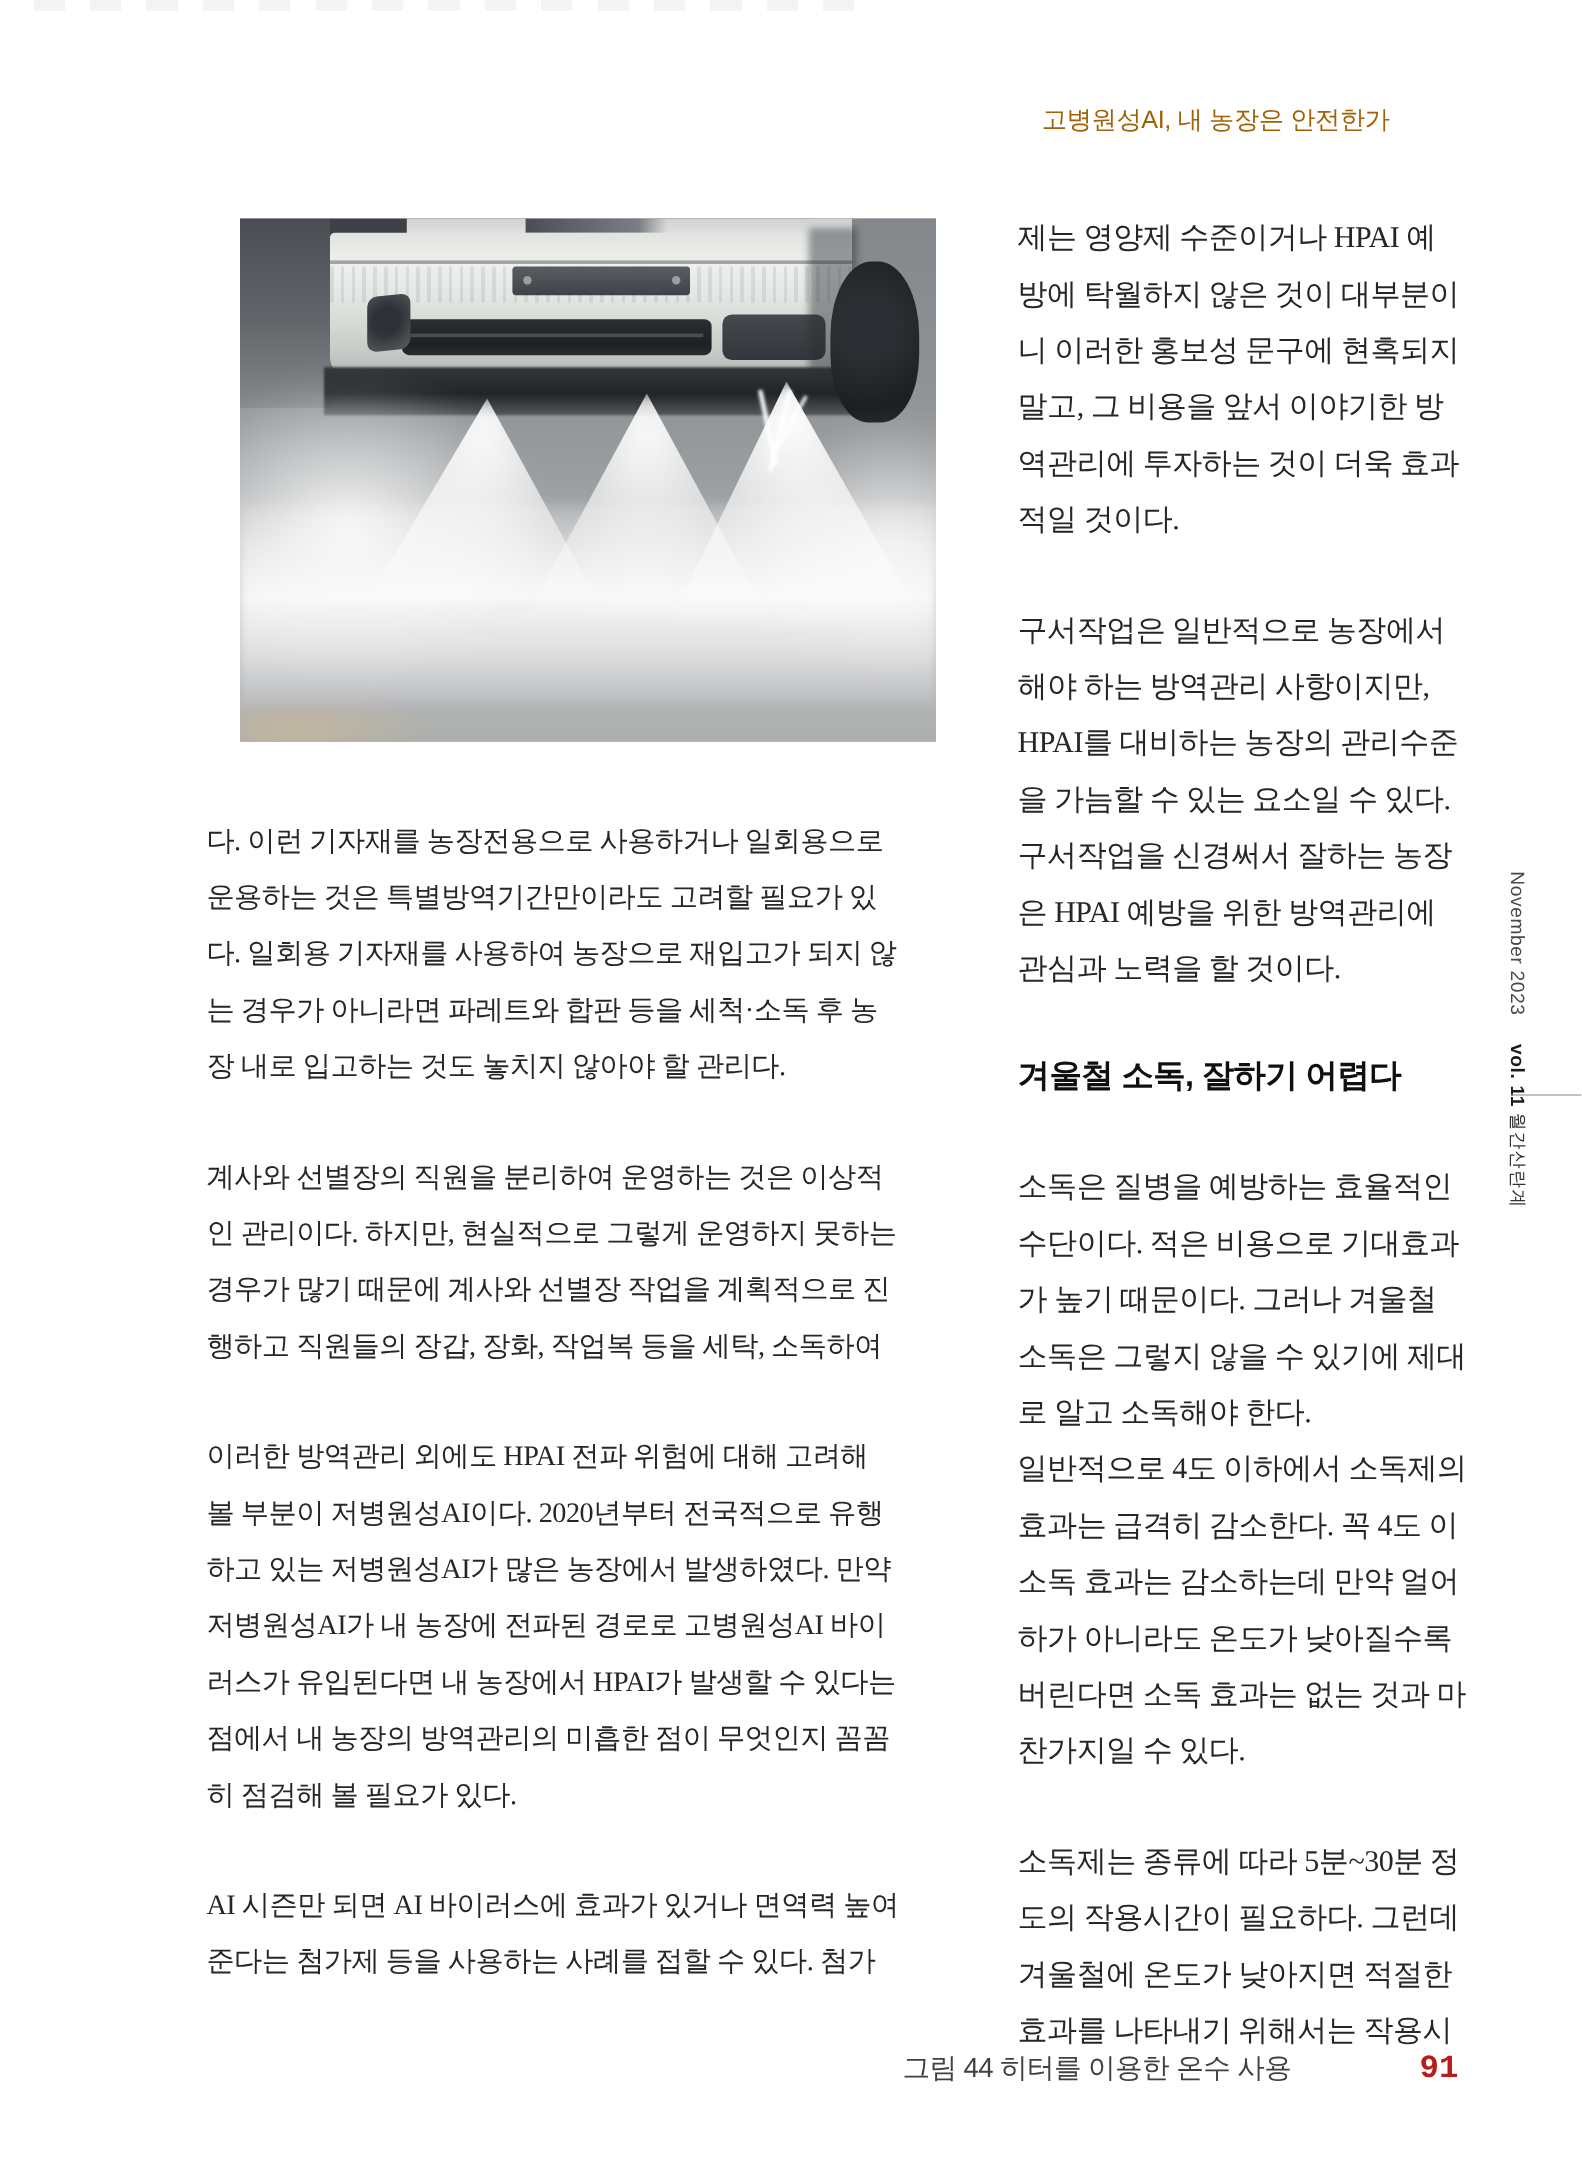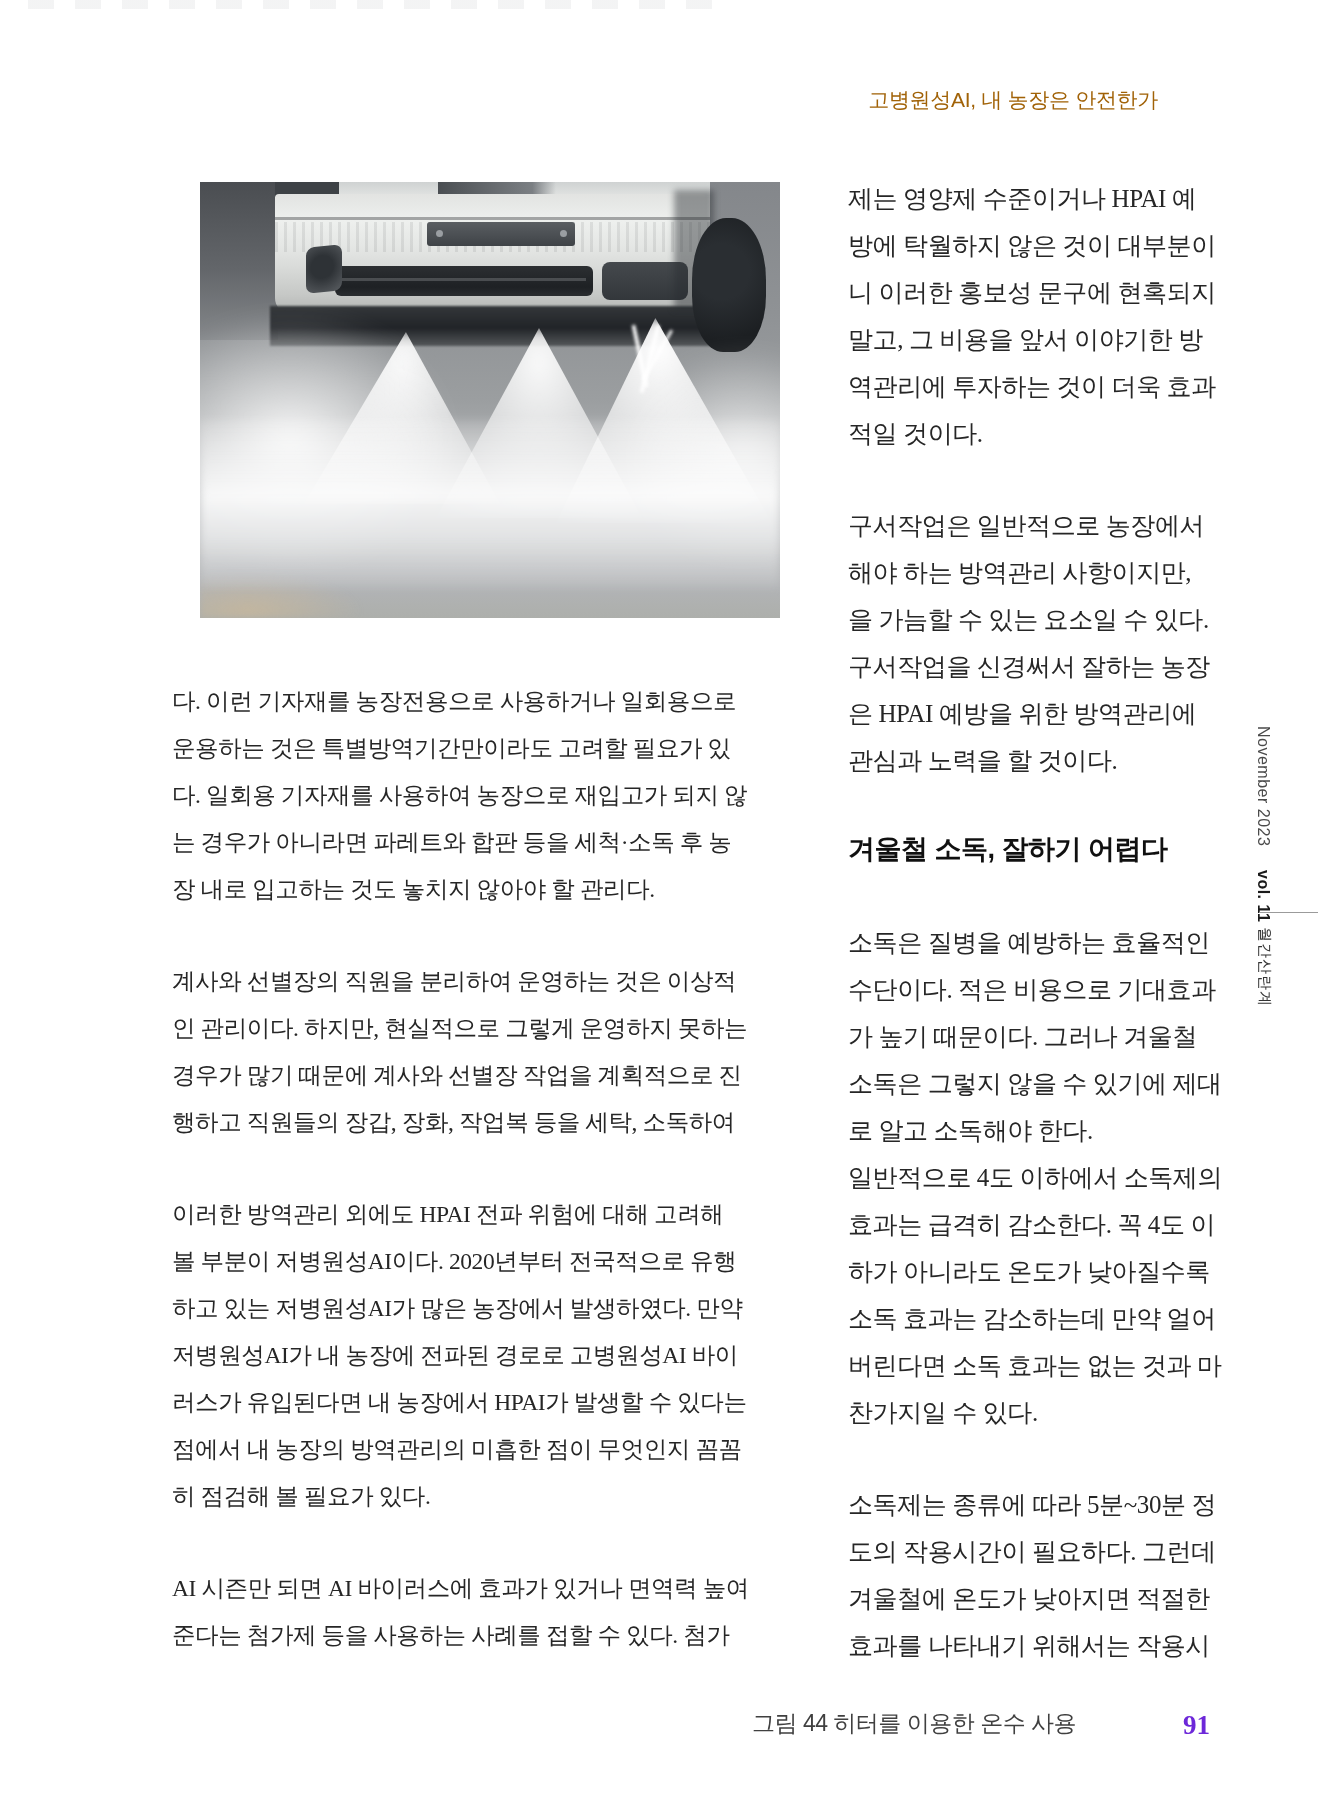--- a/index.html
+++ b/index.html
@@ -83,22 +83,22 @@
   
   .vtext{writing-mode:vertical-rl;text-orientation:sideways;font-family:"Liberation Sans",sans-serif;}
   #sidebar-issue{left:1254px;top:726px;height:200px;font-size:16px;color:#4a4a4a;letter-spacing:.5px;}
   #sidebar-issue b{color:#1a1a1a;margin-top:14px;display:inline;}
   #sidebar-rule{left:1259px;top:912px;width:59px;border-top:1.5px solid #9b9b9b;height:0;}
   #sidebar-mag{left:1255px;top:927px;height:110px;font-size:15px;color:#333;letter-spacing:1px;}
 
   
   #figure-caption{left:752px;top:1708px;font-family:"Liberation Sans",sans-serif;
     font-size:23px;color:#404040;letter-spacing:-.5px;white-space:nowrap;}
-  #page-number{left:1183px;top:1710px;font-family:Liberation Serif, serif;
-    font-size:27px;font-weight:bold;color:#6d28d9;}
+  #page-number{left:1183px;top:1710px;font-family:Liberation Mono, monospace;
+    font-size:27px;font-weight:bold;color:#b91c1c;}
 </style>
 </head>
 <body>
 
 <div class="abs" id="top-artifact"></div>
 
 <div class="abs" id="running-header">고병원성AI, 내 농장은 안전한가</div>
 
 <div class="abs" id="photo">
   <div class="abs ph-road"></div>
@@ -167,38 +167,39 @@
         <div class="tl">제는 영양제 수준이거나 HPAI 예</div>
         <div class="tl">방에 탁월하지 않은 것이 대부분이</div>
         <div class="tl">니 이러한 홍보성 문구에 현혹되지</div>
         <div class="tl">말고, 그 비용을 앞서 이야기한 방</div>
         <div class="tl">역관리에 투자하는 것이 더욱 효과</div>
         <div class="tl">적일 것이다.</div>
       </div>
       <div class="para">
         <div class="tl">구서작업은 일반적으로 농장에서</div>
         <div class="tl">해야 하는 방역관리 사항이지만,</div>
+        <div class="tl">HPAI를 대비하는 농장의 관리수준</div>
         <div class="tl">을 가늠할 수 있는 요소일 수 있다.</div>
         <div class="tl">구서작업을 신경써서 잘하는 농장</div>
         <div class="tl">은 HPAI 예방을 위한 방역관리에</div>
         <div class="tl">관심과 노력을 할 것이다.</div>
       </div>
     </div>
   <div id="section-heading">겨울철 소독, 잘하기 어렵다</div>
   <div>
       <div class="para">
         <div class="tl">소독은 질병을 예방하는 효율적인</div>
         <div class="tl">수단이다. 적은 비용으로 기대효과</div>
         <div class="tl">가 높기 때문이다. 그러나 겨울철</div>
         <div class="tl">소독은 그렇지 않을 수 있기에 제대</div>
         <div class="tl">로 알고 소독해야 한다.</div>
         <div class="tl">일반적으로 4도 이하에서 소독제의</div>
         <div class="tl">효과는 급격히 감소한다. 꼭 4도 이</div>
+        <div class="tl">소독 효과는 감소하는데 만약 얼어</div>
         <div class="tl">하가 아니라도 온도가 낮아질수록</div>
-        <div class="tl">소독 효과는 감소하는데 만약 얼어</div>
         <div class="tl">버린다면 소독 효과는 없는 것과 마</div>
         <div class="tl">찬가지일 수 있다.</div>
       </div>
       <div class="para">
         <div class="tl">소독제는 종류에 따라 5분~30분 정</div>
         <div class="tl">도의 작용시간이 필요하다. 그런데</div>
         <div class="tl">겨울철에 온도가 낮아지면 적절한</div>
         <div class="tl">효과를 나타내기 위해서는 작용시</div>
       </div>
     </div>

